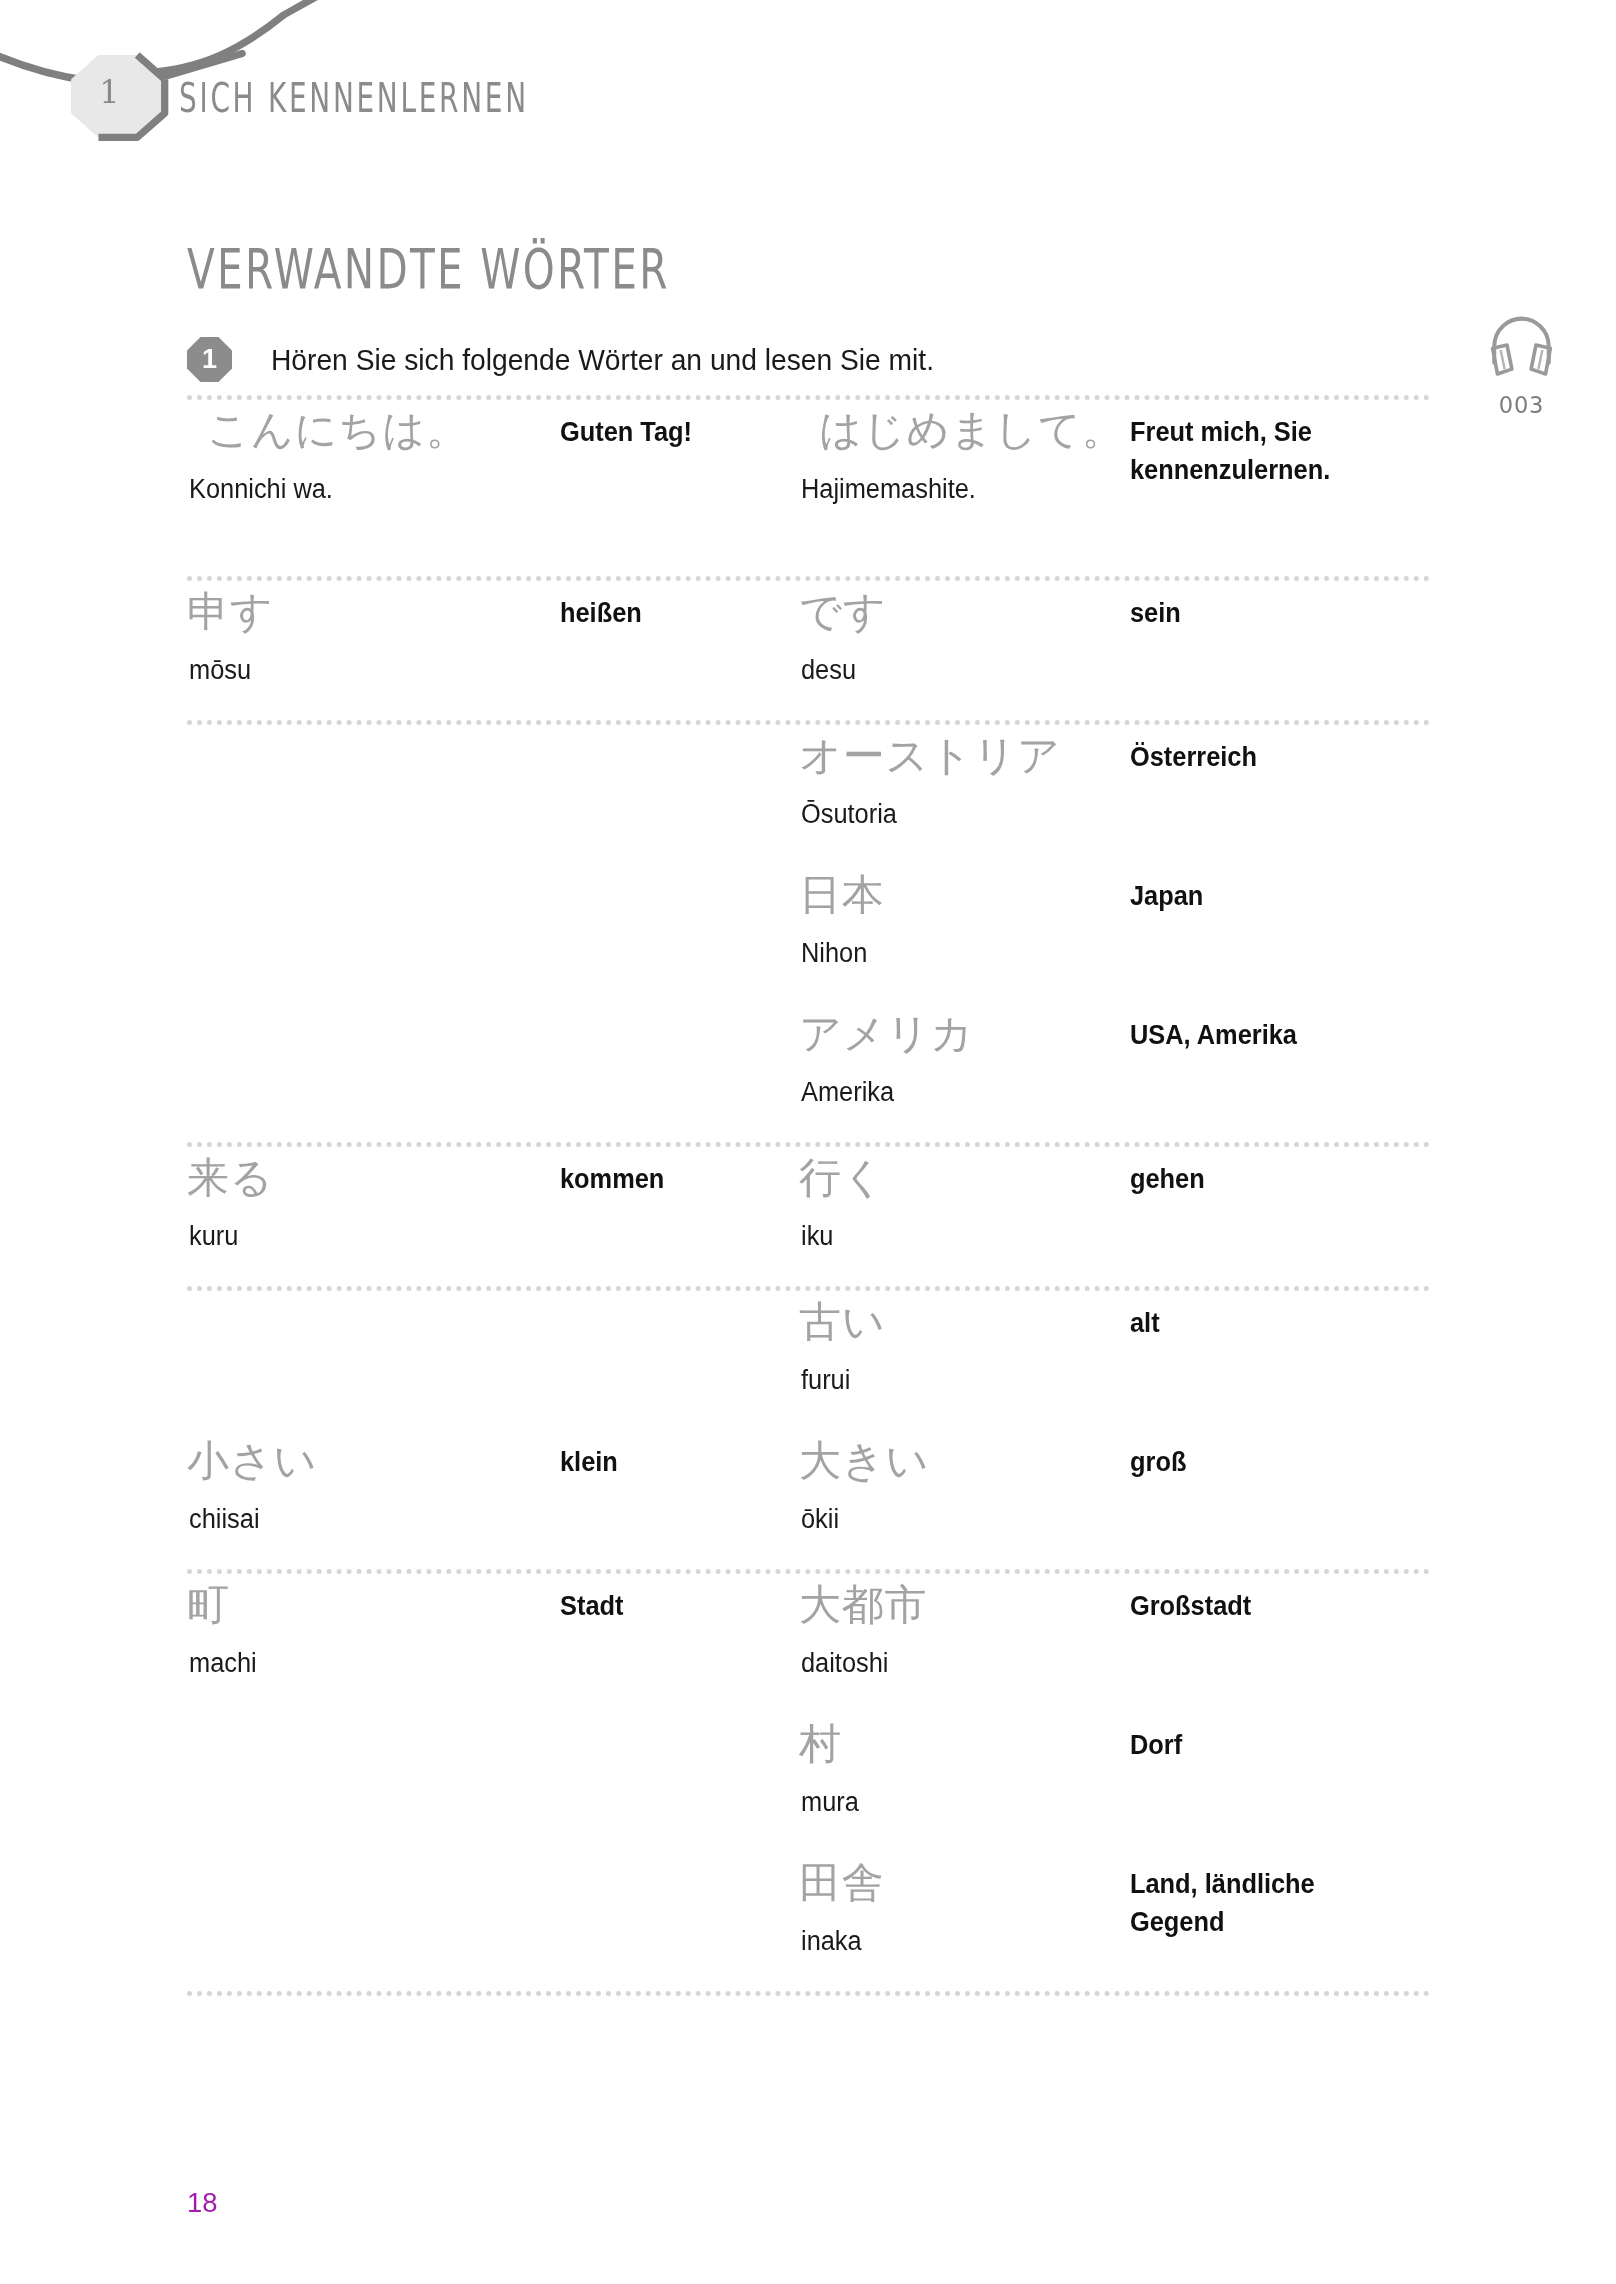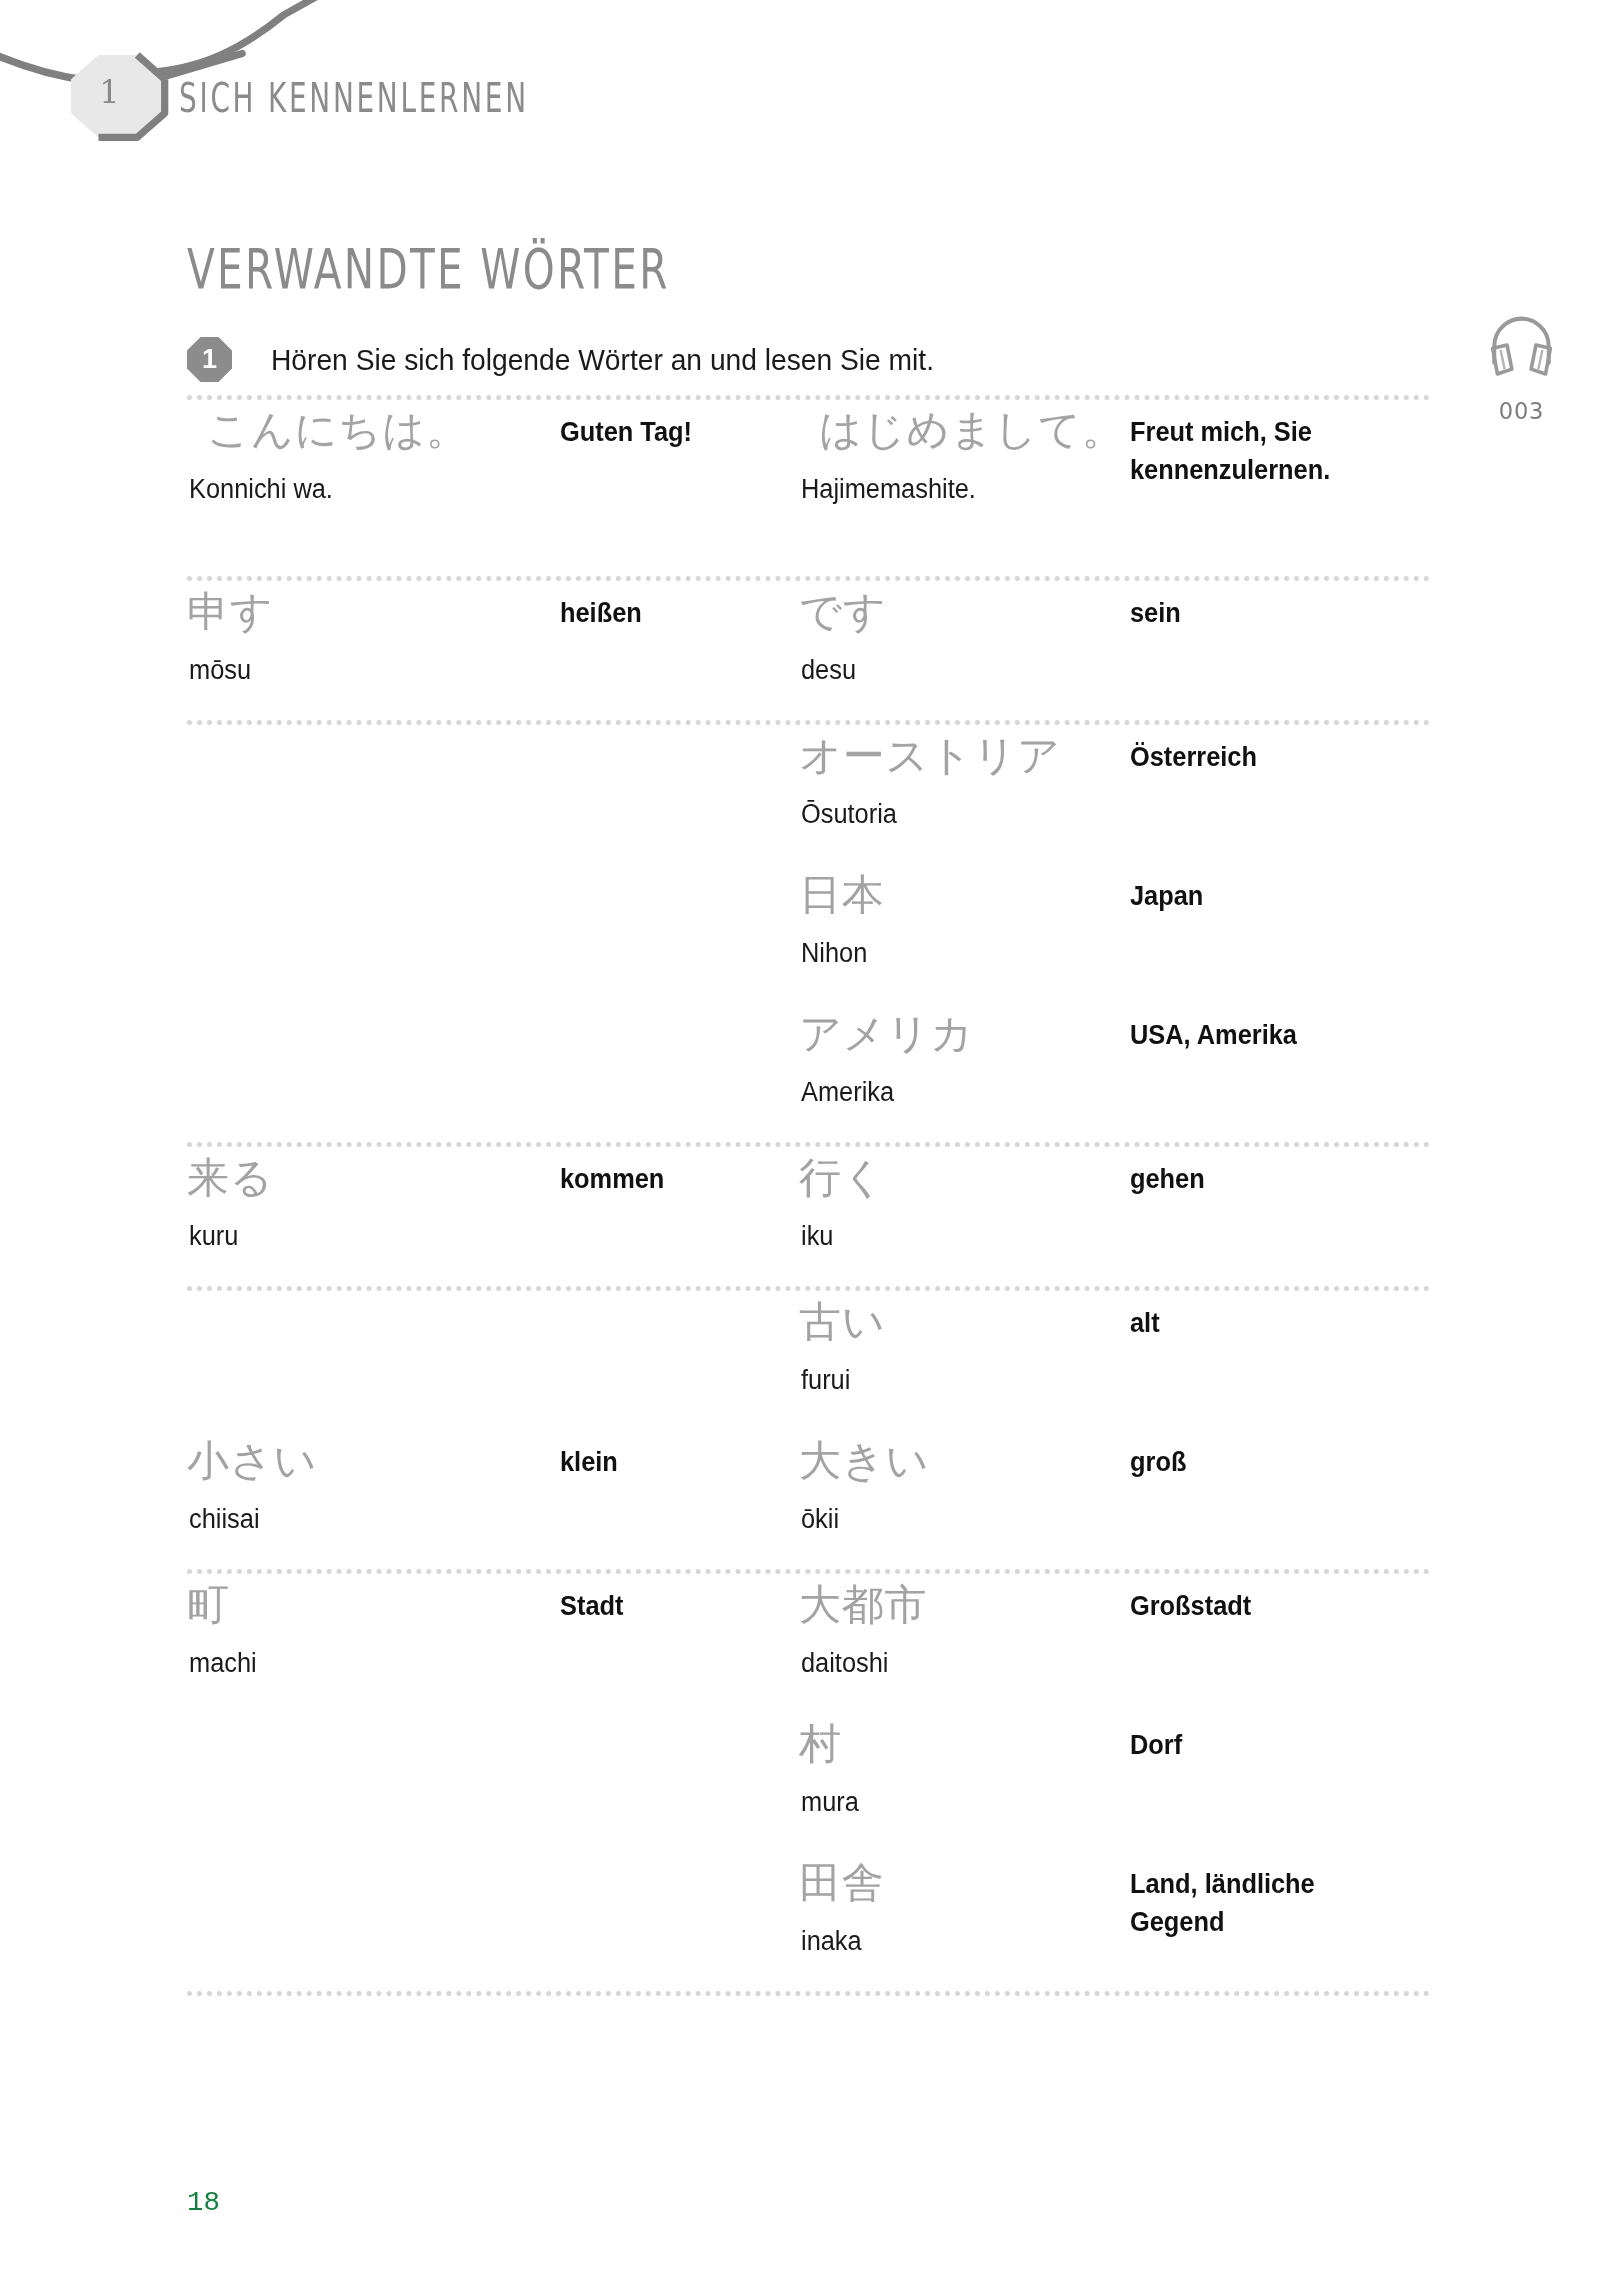--- a/index.html
+++ b/index.html
@@ -73,21 +73,21 @@
   }
 
   
   #audio-marker {
     position:absolute; left:1473px; top:313px;
     width:97px; text-align:center;
   }
   #audio-track-number {
     font-family:"DejaVu Sans", sans-serif;
     font-size:22.6px; color:#7d7d7d;
-    letter-spacing:0.8px; margin-top:13px;
+    letter-spacing:0.8px; margin-top:7px;
   }
 
   
   #vocab-table {
     position:absolute; left:187px; top:395px;
     width:1243px;
   }
   .rule {
     height:0; border-top:5.6px dotted #d6d6d6;
     margin:0;
@@ -124,22 +124,22 @@
     font-size:27px; font-weight:700; color:#111111;
     transform:scaleX(0.94); transform-origin:left top;
     line-height:1.42;
     max-width:266px;
   }
   .ventry.tall .jp { top:6.5px;margin-left:20px; }
 
   
   #folio {
     position:absolute; left:187px; top:2187px;
-    font-family:Liberation Mono, monospace;
-    font-size:27.4px; color:#15803d;
+    font-family:Liberation Sans, sans-serif;
+    font-size:27.4px; color:#a21caf;
   }
 </style>
 </head>
 <body>
 
 <div id="running-head">
   <svg id="head-swoosh" width="1617" height="186" viewBox="0 0 2003 230">
     <path d="M-10 66 C 70 100, 150 112, 212 92 L 300 66" fill="none" stroke="#808080" stroke-width="9" stroke-linecap="round"></path>
     <path d="M178 90 C 250 86, 300 60, 352 18 L 420 -20" fill="none" stroke="#808080" stroke-width="9" stroke-linecap="round"></path>
 

